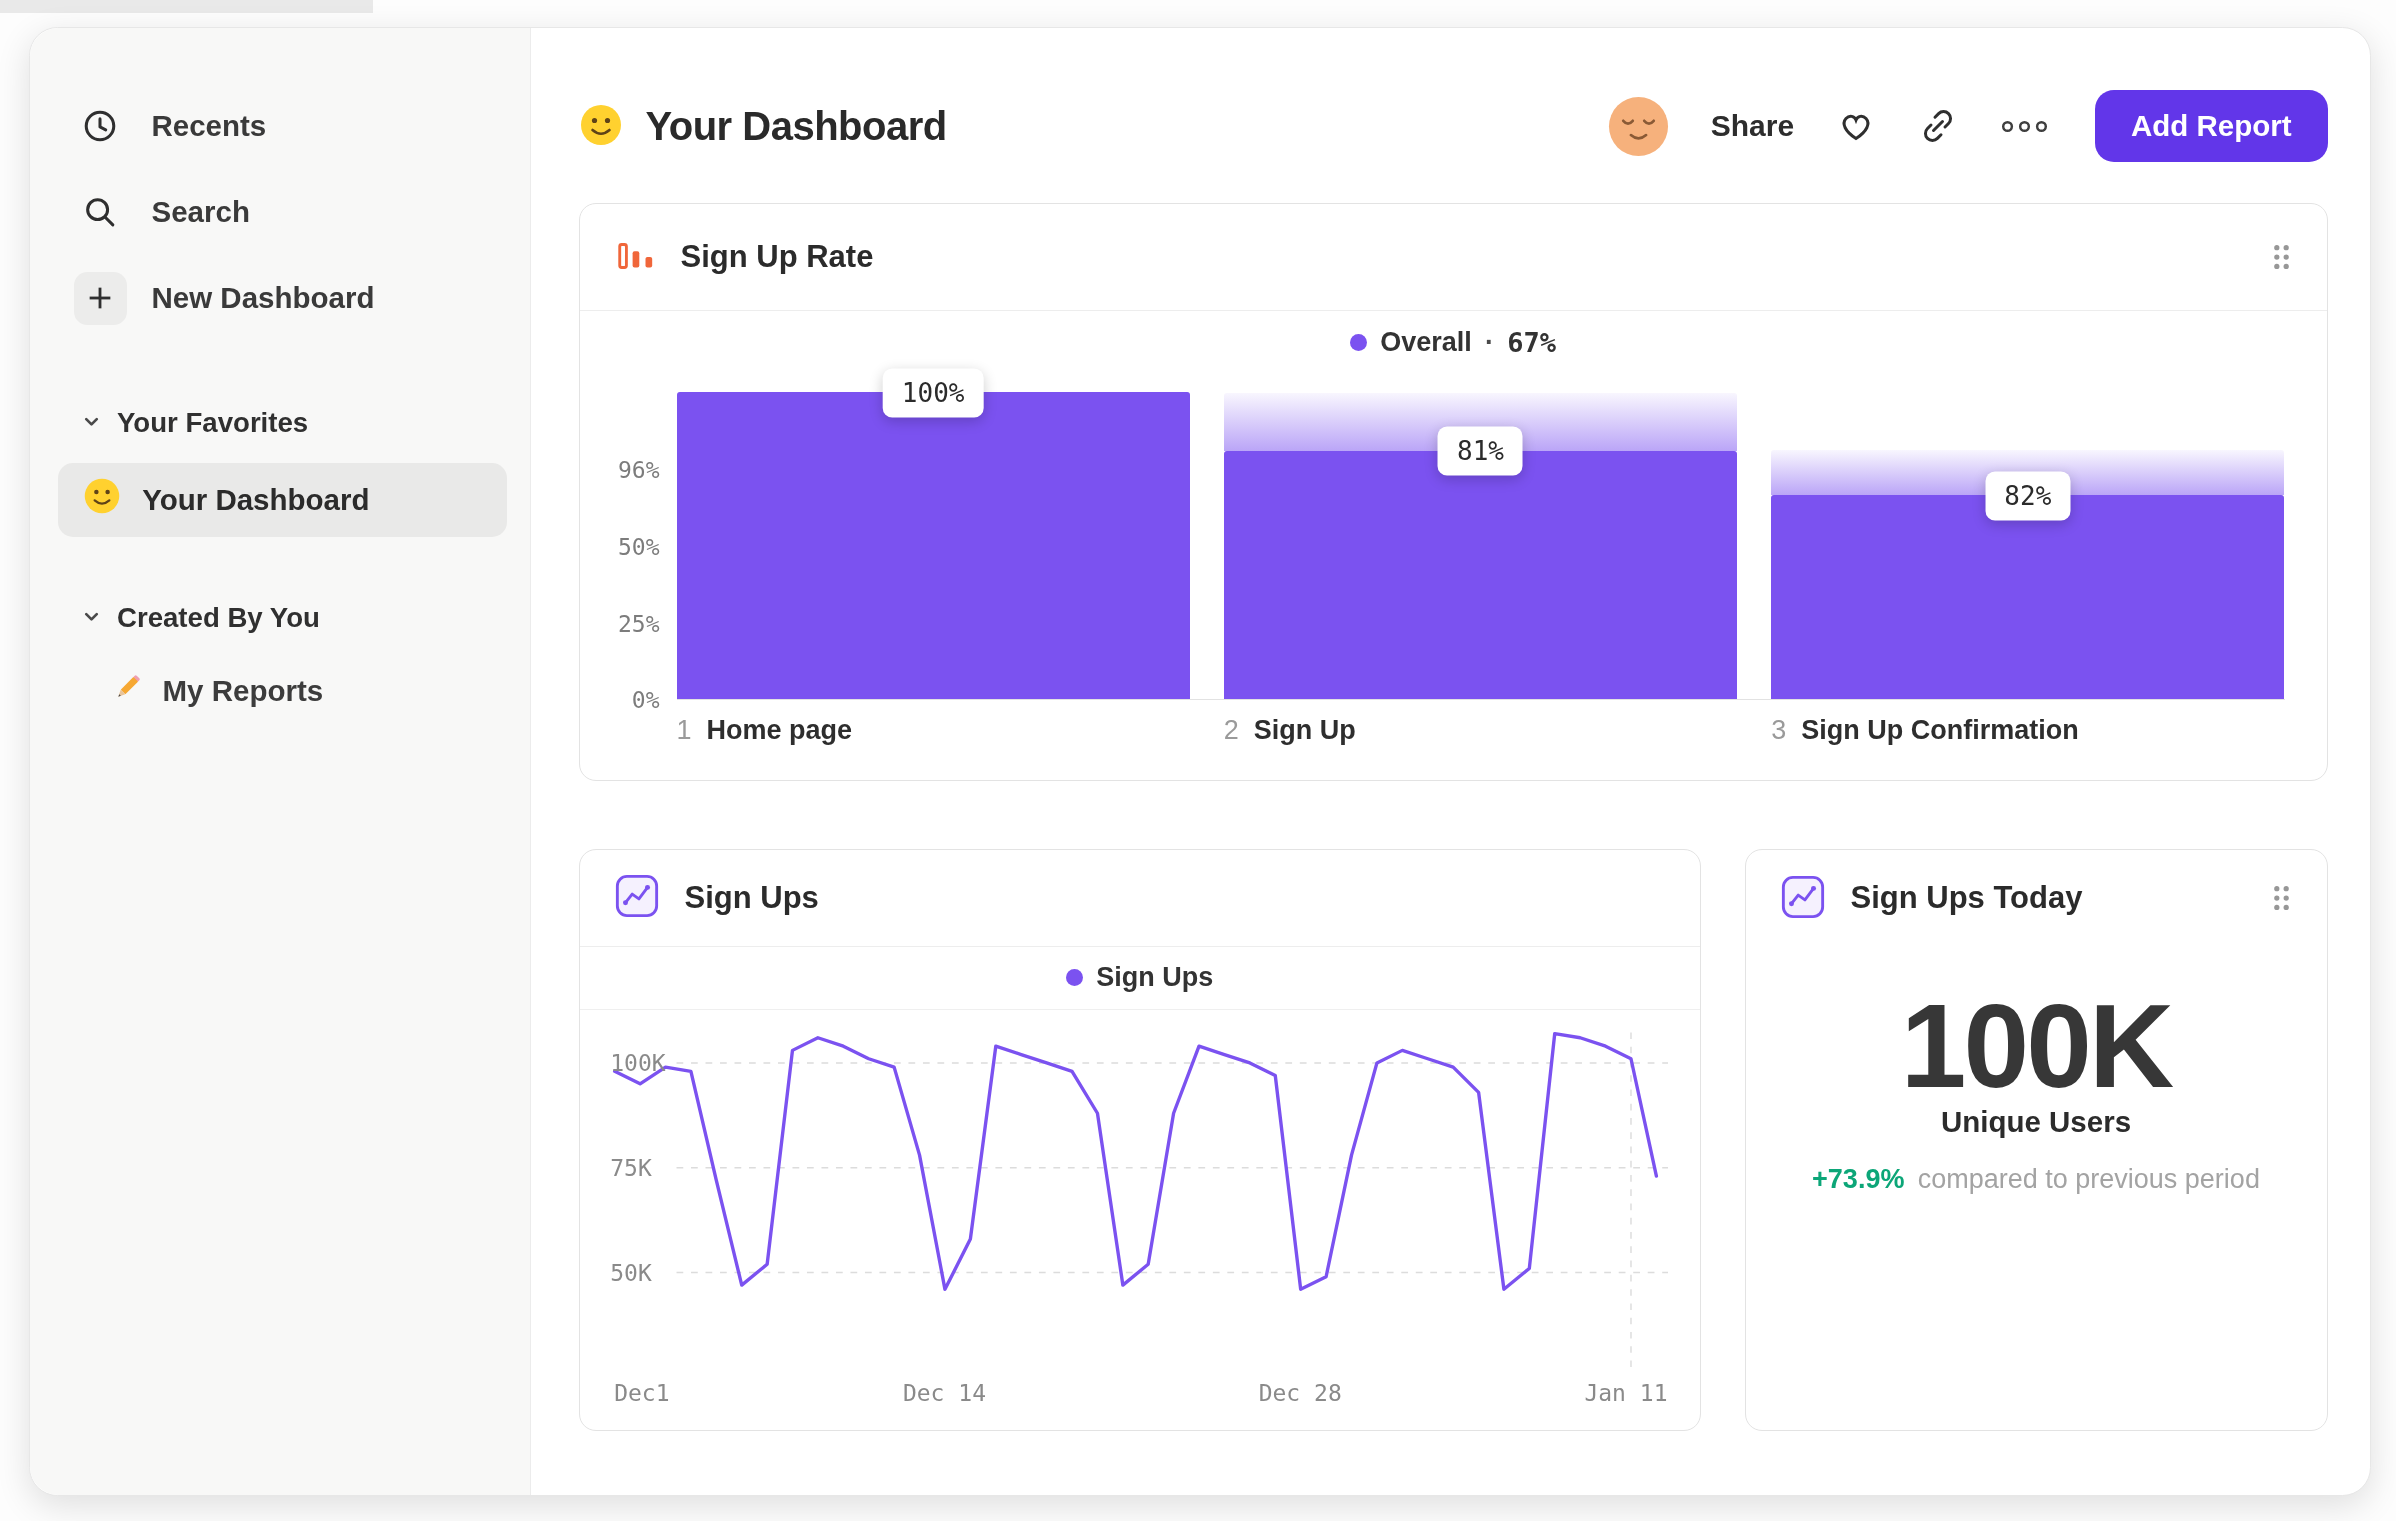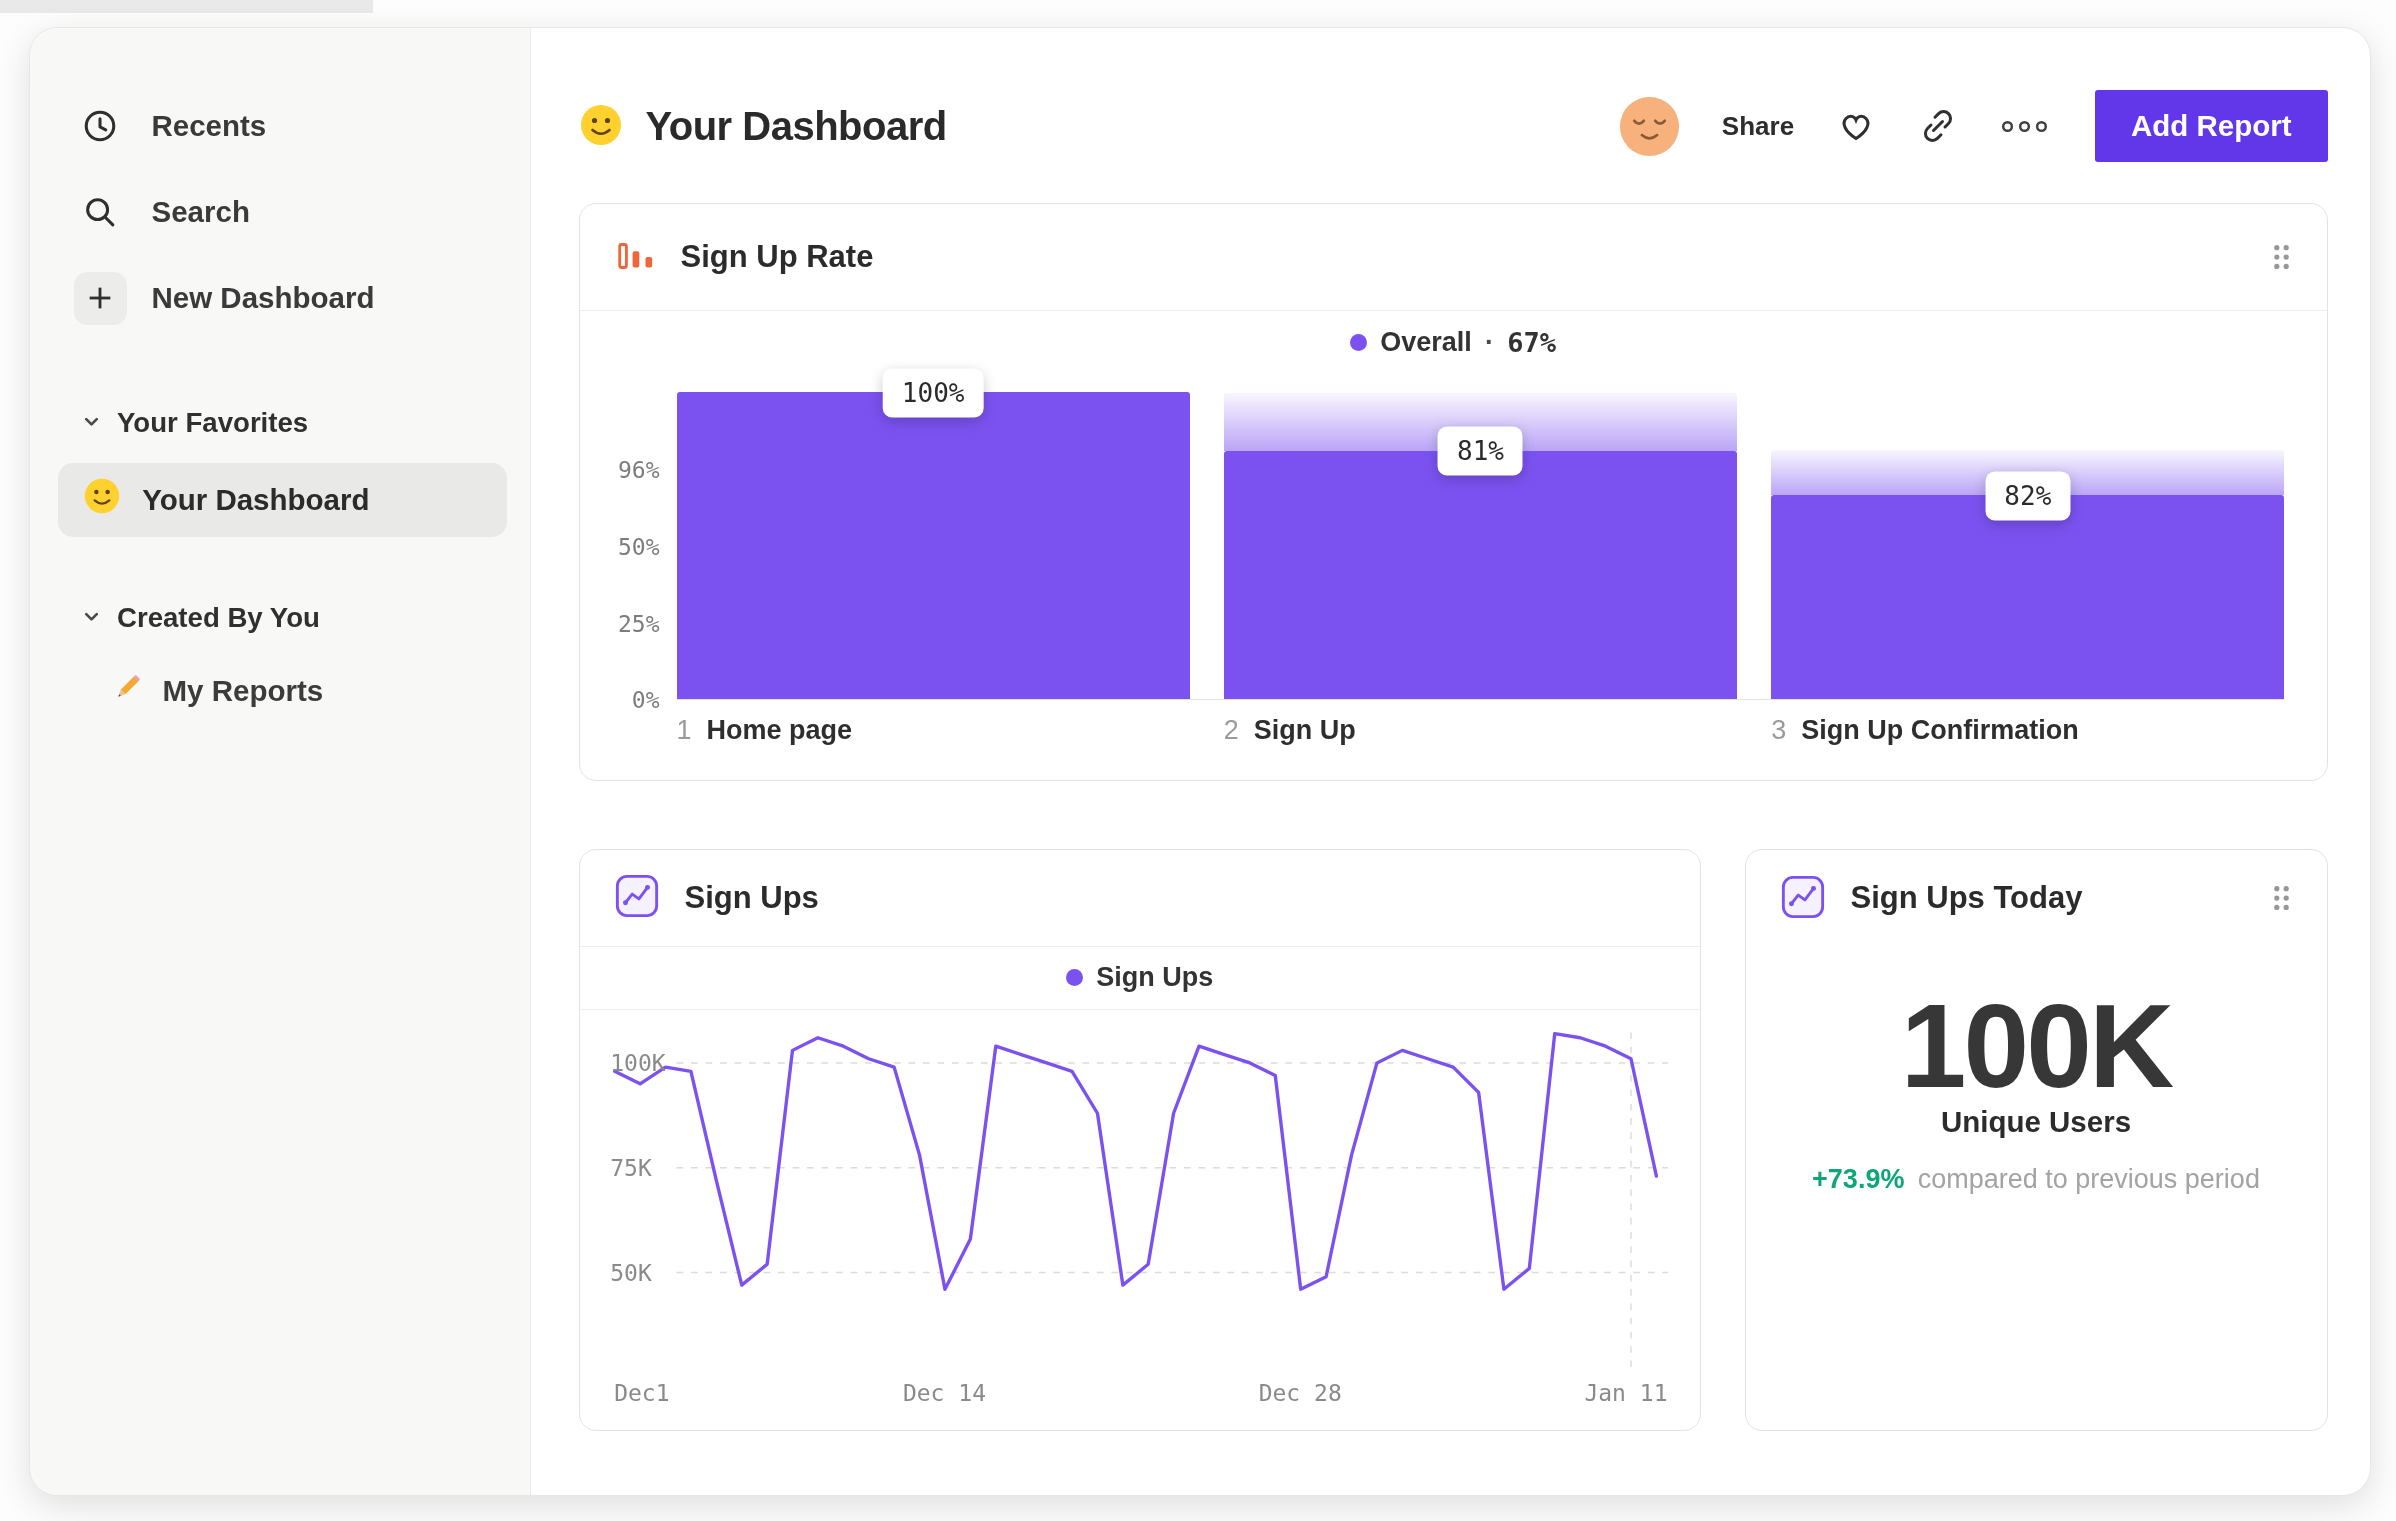--- a/index.html
+++ b/index.html
@@ -38,26 +38,26 @@
     font-size:29.5px; font-weight:600; color:#2b2b2b; cursor:pointer;
   }
   .side-subitem { display:flex; align-items:center; gap:19px; height:70px; margin-top:7.6px; padding-left:38px; font-size:29.5px; font-weight:600; color:#3c3c3c; cursor:pointer; }
 
   
   .main { flex:1; min-width:0; padding: 57px 42px 0 48px; }
   .page-head { display:flex; align-items:center; gap:23px; height:82px; margin-bottom:36px; }
   .page-title { font-size:40px; font-weight:700; color:#2a2a2a; letter-spacing:-0.5px; }
   .head-actions { margin-left:auto; display:flex; align-items:center; gap:42px; }
   .avatar { width:61px; height:61px; border-radius:50%; display:block; cursor:pointer; }
-  .share-label { font-size:26px; font-weight:600; color:#2d2d2d; cursor:pointer; }
+  .share-label { font-size:30px; font-weight:600; color:#2d2d2d; cursor:pointer; }
   .icon-btn { display:flex; align-items:center; justify-content:center; cursor:pointer; }
   .add-report-btn {
     border:none; background:#6236e9; color:#fff; font-family:inherit;
     font-size:29.5px; font-weight:600; height:72px; padding:0 36px;
-    border-radius:3px; cursor:pointer; margin-left:3.8px;
+    border-radius:19px; cursor:pointer; margin-left:3.8px;
   }
 
   .card { background:#fff; border:1.4px solid #e3e3e3; border-radius:17px; }
   .card-head { display:flex; align-items:center; gap:25px; height:107px; padding:0 34px; border-bottom:1.4px solid #ededed; }
   .card-title { font-size:31px; font-weight:700; color:#2b2b2b; }
   .drag { margin-left:auto; cursor:grab; display:flex; align-items:center; }
 
   .legend-row { display:flex; align-items:center; justify-content:center; gap:13.3px; height:63px; font-size:27px; font-weight:600; color:#333; cursor:pointer; }
   .legend-dot { width:17px; height:17px; border-radius:50%; background:#7b52f0; }
   .legend-sep { color:#4a4a4a; }

